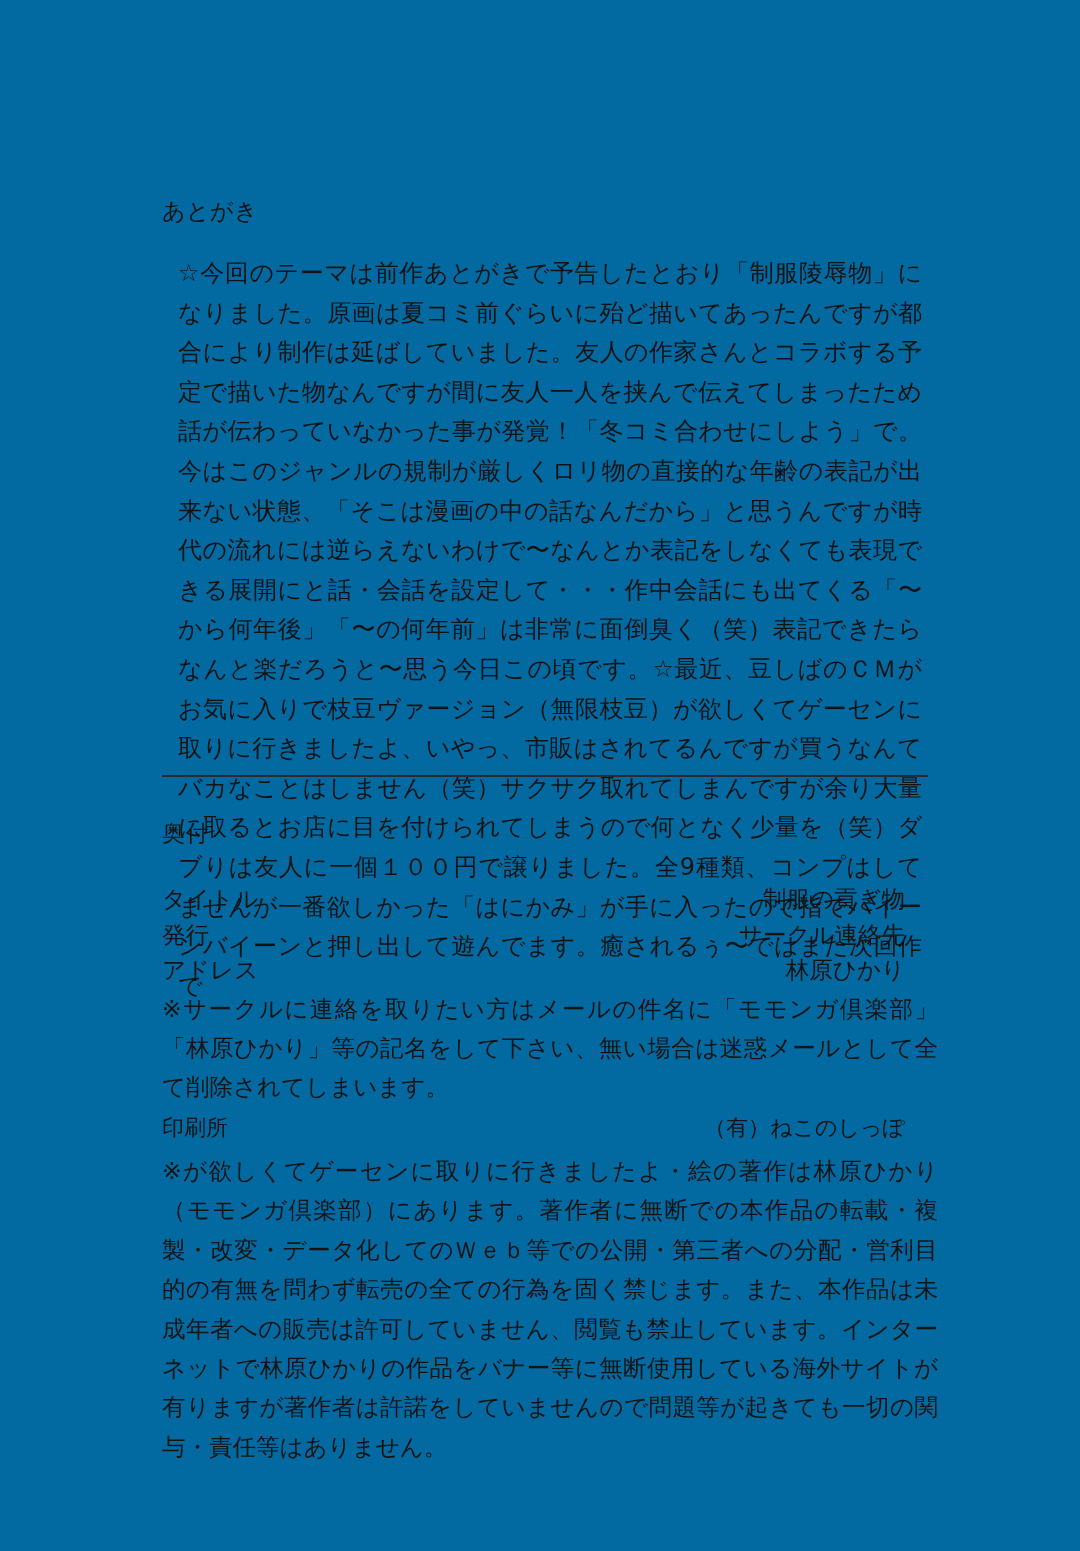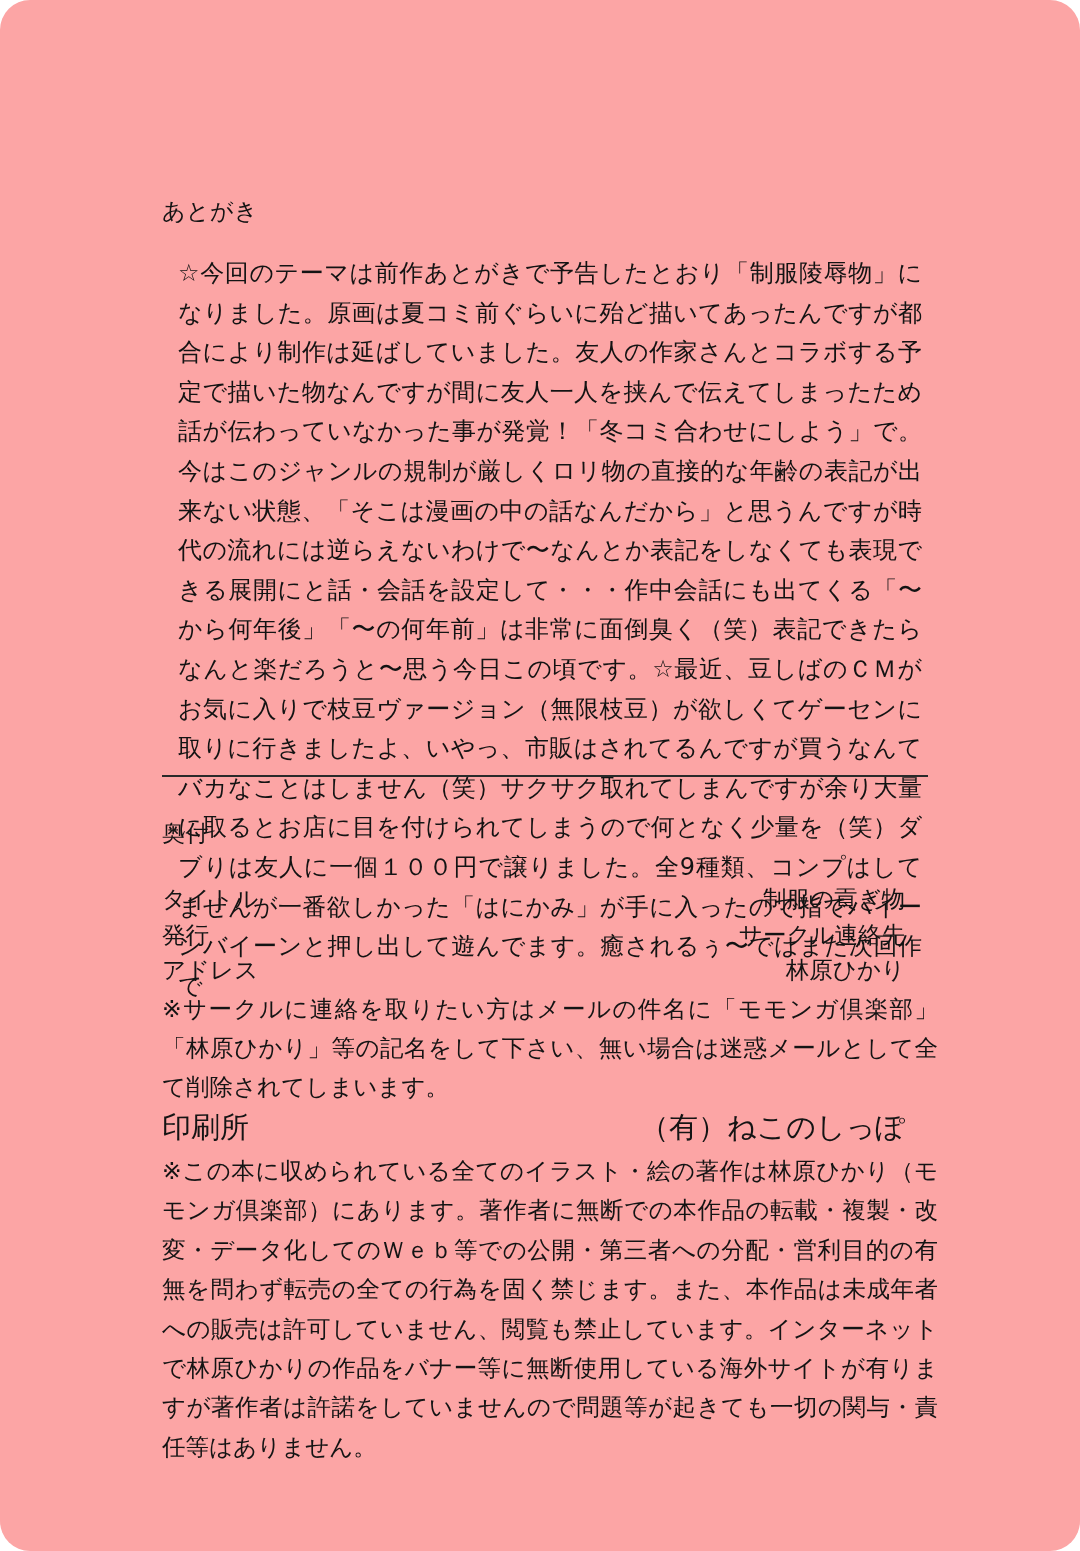--- a/index.html
+++ b/index.html
@@ -16,22 +16,21 @@
     color: #141414;
     -webkit-font-smoothing: antialiased;
   }
 
   .page {
     position: absolute;
     left: 0;
     top: 0;
     width: 1080px;
     height: 1551px;
-    background: #fca5a5;
-    border-radius: 30px;
+    background: #0369a1;
   }
 
   
   .afterword {
     position: absolute;
     left: 162px;
     top: 196px;
     width: 776px;
   }
   .afterword-heading {
@@ -118,21 +117,21 @@
   }
   .contact-note { margin-top: 1px; }
 
   .printer-row {
     width: 743px;
     border-collapse: collapse;
     margin-top: 3px;
   }
   .printer-row td {
     padding: 0;
-    font-size: 29px;
+    font-size: 22px;
     line-height: 35.5px;
     white-space: nowrap;
   }
 
   
   .copyright {
     position: absolute;
     left: 162px;
     top: 1152px;
     width: 776px;
@@ -184,16 +183,16 @@
       <tbody>
         <tr>
           <td class="meta-label">印刷所</td>
           <td class="meta-value">（有）ねこのしっぽ</td>
         </tr>
       </tbody>
     </table>
   </section>
 
   <section class="copyright">
-    <p>※この本に収められている全てのイラスト・絵の著作は林原ひかり（モモンガ倶楽部）にあります。著作者に無断での本作品の転載・複製・改変・データ化してのＷｅｂ等での公開・第三者への分配・営利目的の有無を問わず転売の全ての行為を固く禁じます。また、本作品は未成年者への販売は許可していません、閲覧も禁止しています。インターネットで林原ひかりの作品をバナー等に無断使用している海外サイトが有りますが著作者は許諾をしていませんので問題等が起きても一切の関与・責任等はありません。</p>
+    <p>※が欲しくてゲーセンに取りに行きましたよ・絵の著作は林原ひかり（モモンガ倶楽部）にあります。著作者に無断での本作品の転載・複製・改変・データ化してのＷｅｂ等での公開・第三者への分配・営利目的の有無を問わず転売の全ての行為を固く禁じます。また、本作品は未成年者への販売は許可していません、閲覧も禁止しています。インターネットで林原ひかりの作品をバナー等に無断使用している海外サイトが有りますが著作者は許諾をしていませんので問題等が起きても一切の関与・責任等はありません。</p>
   </section>
 
 </div>
 
 </body></html>

